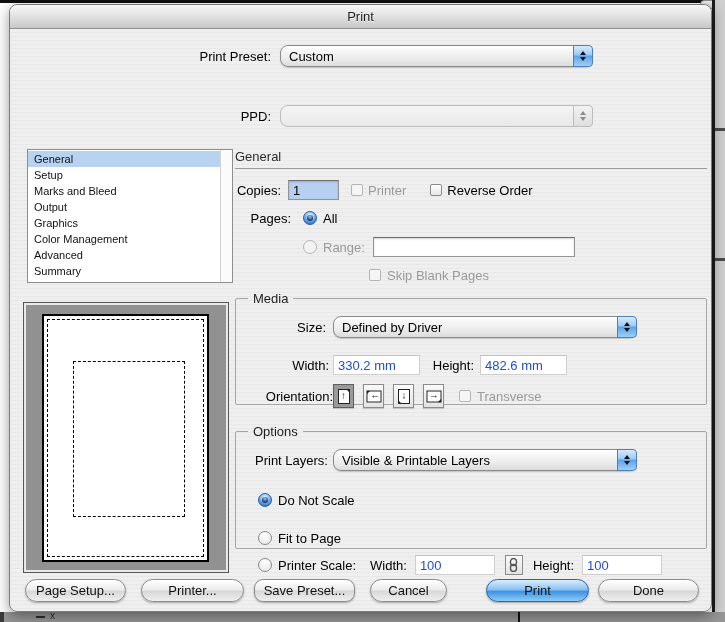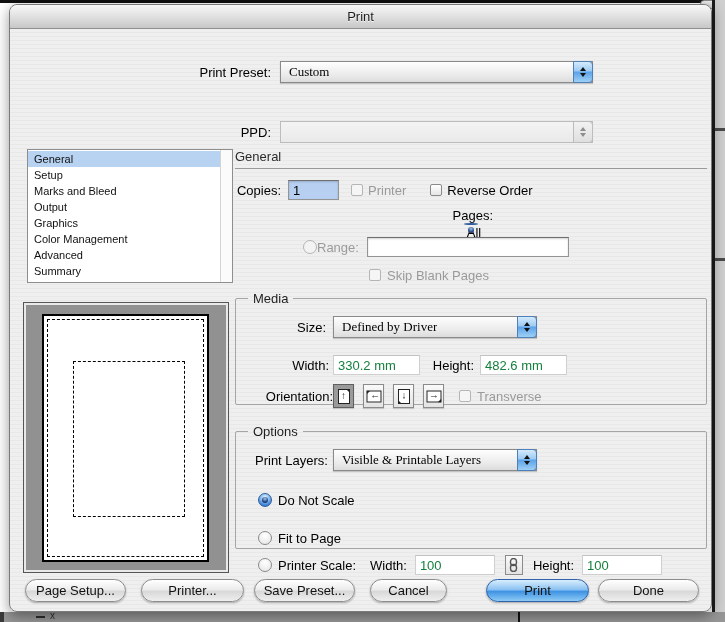--- a/index.html
+++ b/index.html
@@ -16,48 +16,48 @@
   .bg-bottomstrip .xmark { position:absolute; left:50px; top:-2px; font-size:10px; color:#2e2e2e; }
   .bg-bottomstrip .dash { position:absolute; left:36px; top:4px; width:9px; height:2px; background:#2e2e2e; }
   .bg-bottomstrip .vline { position:absolute; left:518px; top:0; width:2px; height:10px; background:#101010; }
   .bg-bottomstrip .notch { position:absolute; left:0; top:0; width:4px; height:10px; background:#3a3a3a; }
 
   
   .dialog { position:absolute; left:9px; top:4px; width:703px; height:608px; border:1px solid #7a7a7a; border-radius:8px; box-shadow:0 4px 14px rgba(0,0,0,.4); background:repeating-linear-gradient(180deg,#efefef 0px,#efefef 3px,#e8e8e8 3px,#e8e8e8 4px); }
   .titlebar { position:absolute; left:0; top:0; right:0; height:24px; border-radius:8px 8px 0 0; background:linear-gradient(#f8f8f8,#dedede 55%,#c7c7c7); border-bottom:1px solid #8f8f8f; text-align:center; line-height:24px; color:#1c1c1c; text-shadow:0 1px 0 rgba(255,255,255,.8); }
 
   
-  .popup { position:relative; height:22px; border:1px solid #8a8a8a; border-radius:0; background:linear-gradient(#fefefe,#e9e9e9 70%,#dcdcdc); box-shadow:0 1px 1px rgba(0,0,0,.18); display:flex; align-items:center;font-family:Liberation Serif, serif; }
+  .popup { position:relative; height:22px; border:1px solid #8a8a8a; border-radius:8px; background:linear-gradient(#fefefe,#e9e9e9 70%,#dcdcdc); box-shadow:0 1px 1px rgba(0,0,0,.18); display:flex; align-items:center; }
   .popup .val { padding-left:8px; white-space:nowrap; overflow:hidden; }
   .popup .cap { position:absolute; right:-1px; top:-1px; bottom:-1px; width:20px; border:1px solid #4d7fb8; border-radius:0 4px 4px 0; background:linear-gradient(#d4ebfc 0%,#9ccaf4 45%,#5ca2e8 50%,#9ed0f5 100%); display:flex; flex-direction:column; align-items:center; justify-content:center; gap:2px; }
   .tri-up { width:0; height:0; border-left:3.5px solid transparent; border-right:3.5px solid transparent; border-bottom:4px solid #111; }
   .tri-dn { width:0; height:0; border-left:3.5px solid transparent; border-right:3.5px solid transparent; border-top:4px solid #111; }
   .popup.disabled { border-color:#bcbcbc; box-shadow:none; background:linear-gradient(#f4f4f4,#e9e9e9); }
   .popup.disabled .cap { border-color:#bcbcbc; background:linear-gradient(#f2f2f2,#dfdfdf); }
   .popup.disabled .tri-up { border-bottom-color:#8d8d8d; }
   .popup.disabled .tri-dn { border-top-color:#8d8d8d; }
 
   
   .tfield { border:1px solid #949494; border-top-color:#6f6f6f; background:#fff; box-shadow:inset 0 1px 2px rgba(0,0,0,.18); height:20px; font:13px "Liberation Sans",sans-serif; padding:0 4px; color:#000; }
   .tfield.selected { background:#b7d0f2; }
-  .tfield.disabled { border-color:#cfcfcf; border-top-color:#c2c2c2; box-shadow:none; color:#15803d; }
+  .tfield.disabled { border-color:#cfcfcf; border-top-color:#c2c2c2; box-shadow:none; color:#1d4ed8; }
 
   
   .cb { display:inline-block; width:12px; height:12px; border:1px solid #8a8a8a; border-radius:2px; background:linear-gradient(#fff,#e6e6e6); vertical-align:-2px; }
   .cb.disabled { border-color:#b5b5b5; background:#f5f5f5; }
   .radio { display:inline-block; width:14px; height:14px; border-radius:50%; border:1px solid #8a8a8a; background:radial-gradient(circle at 50% 30%,#ffffff 0%,#e4e4e4 100%); vertical-align:-3px; position:relative; }
   .radio.disabled { border-color:#b5b5b5; background:#f3f3f3; }
   .radio.on { border-color:#2d5d9e; background:radial-gradient(circle at 50% 28%,#eaf5ff 0%,#8fc0ee 38%,#3a82d6 75%,#2d6cc0 100%); }
   .radio.on::after { content:""; position:absolute; left:3px; top:3px; width:6px; height:6px; border-radius:50%; background:radial-gradient(circle at 50% 30%,#9cc6f0 0%,#15316e 70%); }
 
   .dim { color:#9a9a9a; }
   .lbl { white-space:nowrap; }
 
   
-  .topform { position:absolute; left:0; top:56px; width:100%; }
+  .topform { position:absolute; left:0; top:40px; width:100%; }
   .topform .row { display:flex; align-items:center; height:22px; margin-bottom:8px; }
   .topform .row .lab { width:270px; text-align:right; padding-right:9px; }
   .topform .row .popup { width:313px; }
 
   
   .sidelist { position:absolute; left:17px; top:144px; width:206px; height:134px; border:1px solid #8e8e8e; background:#fff; }
   .sidelist .items { position:absolute; left:0; top:1px; right:12px; bottom:0; }
   .sidelist .item { height:16px; line-height:16px; padding-left:6px; font-size:11px; color:#111; cursor:default; }
   .sidelist .item.selected { background:#b8d2f1; }
   .sidelist .scroll { position:absolute; right:0; top:0; bottom:0; width:12px; background:#fbfbfb; border-left:1px solid #d4d4d4; }
@@ -69,36 +69,36 @@
   .preview .docrect { position:absolute; left:29px; top:45px; width:112px; height:156px; border:1px dashed #000; }
 
   
   .main { position:absolute; left:225px; top:144px; width:472px; }
   .sect-head { color:#2b2b2b; }
   .sect-rule { height:1px; background:#9a9a9a; margin-top:4px; }
 
   .g-copies { display:flex; align-items:center; margin-top:10px; height:22px; }
   .g-copies .lab { width:46px; text-align:right; margin-right:7px; }
   .g-copies .tfield { width:51px; }
-  .g-pages { display:flex; align-items:center; margin-top:7px; height:20px;flex-direction:column; }
+  .g-pages { display:flex; align-items:center; margin-top:7px; height:20px; }
   .g-pages .lab { width:56px; text-align:right; margin-right:12px; }
   .g-range { display:flex; align-items:center; margin-top:8px; height:22px; padding-left:68px; }
   .g-range .tfield { width:202px; margin-left:8px; }
   .g-skip { display:flex; align-items:center; margin-top:9px; height:16px; padding-left:134px; }
   .gap12 { display:inline-block; width:12px; }
 
   fieldset.group { border:1px solid #a5a5a5; border-radius:2px; padding:8px 0 10px 0; }
   fieldset.group legend { margin-left:12px; padding:0 5px; color:#1e1e1e; }
   .media-box { position:absolute; left:0; top:142px; width:472px; height:114px; }
   .opts-box  { position:absolute; left:0; top:275px; width:472px; height:125px; }
 
   .m-row { display:flex; align-items:center; height:22px; }
   .m-size { margin-top:2px; }
   .m-size .lab { width:97px; text-align:right; padding-right:7px; }
-  .m-size .popup, .o-layers .popup { width:204px; }
+  .m-size .popup, .o-layers .popup { width:304px; }
   .m-dims { margin-top:16px; }
   .m-dims .lab1 { width:97px; text-align:right; padding-right:4px; }
   .m-dims .tfield { width:87px; }
   .m-dims .lab2 { width:56px; text-align:right; padding-right:6px; margin-left:4px; }
   .m-orient { margin-top:9px; }
   .m-orient .lab { width:97px; text-align:right; padding-right:0; }
   .orient-btn { width:21px; height:24px; margin-right:9px; border:1px solid #8b8b8b; background:linear-gradient(#fafafa,#e3e3e3); display:flex; align-items:center; justify-content:center; box-shadow:0 1px 1px rgba(0,0,0,.15); }
   .orient-btn.selected { background:#9a9a9a; border-color:#5f5f5f; }
   .pageglyph { position:relative; width:12px; height:15px; background:#fff; border:1px solid #222; display:flex; align-items:center; justify-content:center; }
   .pageglyph::after { content:""; position:absolute; right:-1px; top:-1px; width:4px; height:4px; background:#222; clip-path:polygon(100% 0,0 0,100% 100%); }
@@ -117,21 +117,21 @@
   .o-custom .tfield { width:80px; }
   .linkbtn { width:18px; height:20px; margin:0 10px; border:1px solid #8b8b8b; background:linear-gradient(#fafafa,#e3e3e3); display:flex; align-items:center; justify-content:center; }
   .o-custom .hlab { margin-right:8px; }
 
   
   .footer { position:absolute; left:0; top:574px; width:703px; height:26px; }
   .pill { position:absolute; top:0; height:23px; border:1px solid #8c8c8c; border-radius:12px; background:linear-gradient(#ffffff,#ececec 45%,#d8d8d8 55%,#efefef); box-shadow:0 1px 2px rgba(0,0,0,.3); text-align:center; line-height:21px; color:#111; cursor:default; }
   .pill.default { border-color:#2f62a8; background:linear-gradient(#d8eefd 0%,#8cc2f2 45%,#3f93e4 55%,#8ecbf4 100%); }
   .b0 { left:15px;  width:101px; }
   .b1 { left:131px; width:103px; }
-  .b2 { left:244px; width:101px; }
+  .b2 { left:244px; width:101px;border-radius:9px; }
   .b3 { left:360px; width:77px; }
   .b4 { left:476px; width:103px; }
   .b5 { left:588px; width:101px; }
 </style>
 </head>
 <body>
 
 <div class="screen">
 
   <div class="bg-topline"></div>
@@ -215,21 +215,21 @@
       </div>
 
       <div class="g-pages">
         <span class="lab lbl">Pages:</span>
         <span class="radio on"></span>
         <span class="lbl" style="margin-left:6px">All</span>
       </div>
 
       <div class="g-range">
         <span class="radio disabled"></span>
-        <span class="lbl dim" style="">Range:</span>
+        <span class="lbl dim" style="margin-left:6px">Range:</span>
         <input class="tfield" readonly="" value="" style="">
       </div>
 
       <div class="g-skip">
         <span class="cb disabled"></span>
         <span class="lbl dim" style="margin-left:6px">Skip Blank Pages</span>
       </div>
 
       <fieldset class="group media-box">
         <legend>Media</legend>

